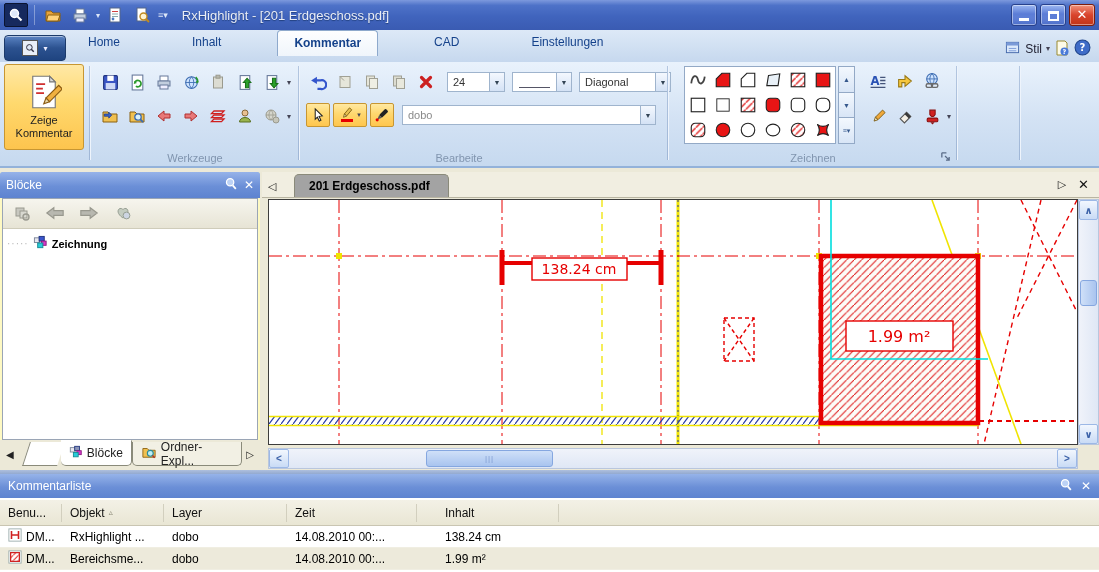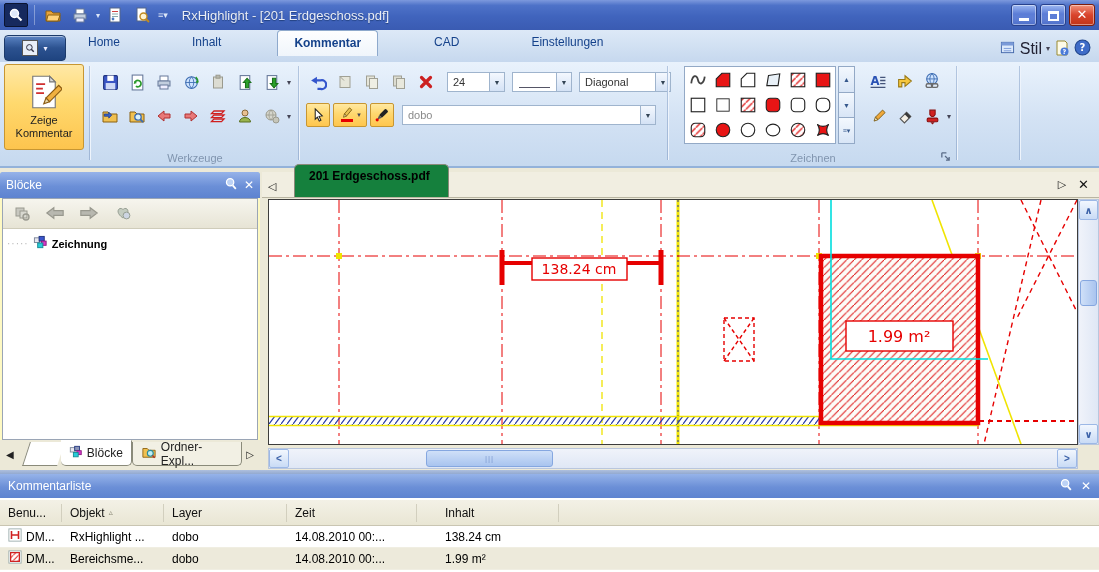--- a/index.html
+++ b/index.html
@@ -29,21 +29,21 @@
   .tabrow{position:absolute;left:0;top:30px;width:1099px;height:32px;
     background:linear-gradient(#dde9f7,#c6d8ee);display:flex;align-items:flex-end;}
   .appmenu{width:62px;height:26px;margin:0 6px 1px 4px;border-radius:4px;border:1px solid #1b3a6b;
     background:linear-gradient(#5b84c4,#2c5290 50%,#1f4480);display:flex;align-items:center;justify-content:center;gap:5px;box-shadow:inset 0 1px 0 rgba(255,255,255,.5);}
   .appmenu .mini{width:16px;height:16px;background:#e8eef8;border:1px solid #555;display:flex;align-items:center;justify-content:center;}
   .appmenu .caret{color:#eef;font-size:8px;}
   .rtabs{display:flex;align-items:flex-start;height:100%;gap:40px;}
   .rtab{padding:5px 16px 6px;color:#15428b;font-size:12px;}
   .rtab.active{background:linear-gradient(#fdfeff,#f0f5fb);border:1px solid #8ea9cc;border-bottom:none;border-radius:4px 4px 0 0;color:#15428b;font-weight:bold;}
   .tabrow-right{margin-left:auto;display:flex;align-items:center;gap:4px;padding:0 8px 4px 0;}
-  .stil-label{color:#223;font-size:16px;}
+  .stil-label{color:#223;font-size:12px;}
   .caret-dark{color:#445;font-size:8px;}
 
   
   .ribbon{position:absolute;left:0;top:62px;width:1099px;height:106px;
     background:linear-gradient(#e9f2fc,#d3e2f4 55%,#c6d9ef);border-bottom:2px solid #93b2da;}
   .rgroup{position:absolute;top:0;height:104px;}
   .rgsep{position:absolute;top:4px;height:94px;width:2px;background:linear-gradient(#b3c6e0,#9fb6d6);border-right:1px solid #eef4fc;}
   .glabel{position:absolute;left:0;right:0;bottom:2px;text-align:center;color:#8195af;font-size:11px;}
   .bigbtn{position:absolute;left:4px;top:2px;width:80px;height:86px;border:1px solid #c79632;border-radius:3px;
     background:linear-gradient(#ffe8a6,#ffd96e 45%,#fdc44e);display:flex;flex-direction:column;align-items:center;justify-content:center;gap:4px;}
@@ -82,21 +82,21 @@
   .tree-dots{color:#b9b9b9;font-size:10px;letter-spacing:1px;}
   .tree-label{font-weight:bold;font-size:11px;color:#000;}
   .bp-tabs{position:absolute;left:0;bottom:0;width:260px;height:30px;display:flex;align-items:stretch;background:#ece9d8;padding:2px 2px 4px;}
   .bp-nav{width:16px;display:flex;align-items:center;justify-content:center;color:#222;font-size:10px;}
   .btab{display:flex;align-items:center;gap:4px;padding:0 8px;border:1px solid #8a8a7a;border-top:none;border-radius:0 0 5px 5px;background:#f2f0e4;font-size:12px;color:#222;}
   .btab.active{background:#fff;border-top:1px solid #fff;margin-top:-2px;font-weight:normal;}
 
   .docarea{position:absolute;left:262px;top:172px;width:837px;height:298px;background:#ece9d8;}
   .doc-tabbar{position:absolute;left:0;top:0;width:837px;height:26px;background:#f1eee1;border-bottom:1px solid #b9b5a2;display:flex;align-items:flex-end;}
   .doc-nav{width:20px;display:flex;align-items:center;justify-content:center;color:#111;font-size:11px;padding-bottom:4px;}
-  .doctab{margin-left:12px;padding:4px 18px 14px 14px;background:#15803d;border:1px solid #8a8a7a;border-bottom:none;border-radius:5px 5px 0 0;font-weight:bold;font-size:12px;color:#000;}
+  .doctab{margin-left:12px;padding:4px 18px 4px 14px;background:#a3a3a3;border:1px solid #8a8a7a;border-bottom:none;border-radius:5px 5px 0 0;font-weight:bold;font-size:12px;color:#000;}
   .doc-tab-right{margin-left:auto;display:flex;align-items:center;gap:12px;padding:0 10px 5px 0;color:#111;}
   .canvas-wrap{position:absolute;left:6px;top:27px;width:810px;height:246px;border:1px solid #3c3c3c;background:#fff;}
   .vscroll{position:absolute;left:816px;top:27px;width:21px;height:246px;background:linear-gradient(90deg,#f0f3fa,#dfe7f5);border:1px solid #b9c6dd;display:flex;flex-direction:column;}
   .hscroll{position:absolute;left:6px;top:276px;width:810px;height:21px;background:linear-gradient(#f0f3fa,#dfe7f5);border:1px solid #b9c6dd;display:flex;align-items:stretch;}
   .sbtn{background:linear-gradient(#f2f7fe,#c9dbf5);border:1px solid #9cb8e6;border-radius:2px;color:#3c62a8;
     display:flex;align-items:center;justify-content:center;font-size:10px;font-weight:bold;}
   .vscroll .sbtn{height:20px;}
   .hscroll .sbtn{width:20px;}
   .vthumb{position:absolute;left:1px;width:17px;height:26px;top:60px;background:linear-gradient(90deg,#cfe0f8,#a9c4ef);border:1px solid #85a7e0;border-radius:3px;}
   .hthumb{position:absolute;top:1px;height:17px;left:137px;width:127px;background:linear-gradient(#cfe0f8,#a9c4ef);border:1px solid #85a7e0;border-radius:3px;display:flex;align-items:center;justify-content:center;color:#7d9bd0;font-size:8px;letter-spacing:1px;}
@@ -425,20 +425,21 @@
                 <polygon points="6,10 10,10 8,14.5" fill="#555"></polygon>
               </g>
               <circle cx="3.2" cy="12.8" r="1.6" fill="#e60000"></circle>
             </svg>
           </div>
         <div class="combo" style="width:254px;margin-left:5px;">
           <span class="val" style="color:#8a8a8a;">dobo</span>
           <span class="cbtn">▼</span>
         </div>
       </div>
+      <div class="glabel">Bearbeite</div>
     </div>
     <div class="rgsep" style="left:667px;"></div>
 
     <div class="rgroup" style="left:670px;width:286px;">
       <div class="gallery">
         <div class="gcell">
             <svg width="18" height="18" viewBox="0 0 16 16">
               <path d="M2,11 C3,3 7,3 8,8 C9,13 13,12 14,5" fill="none" stroke="#444" stroke-width="1.6"></path>
             </svg>
           </div>

